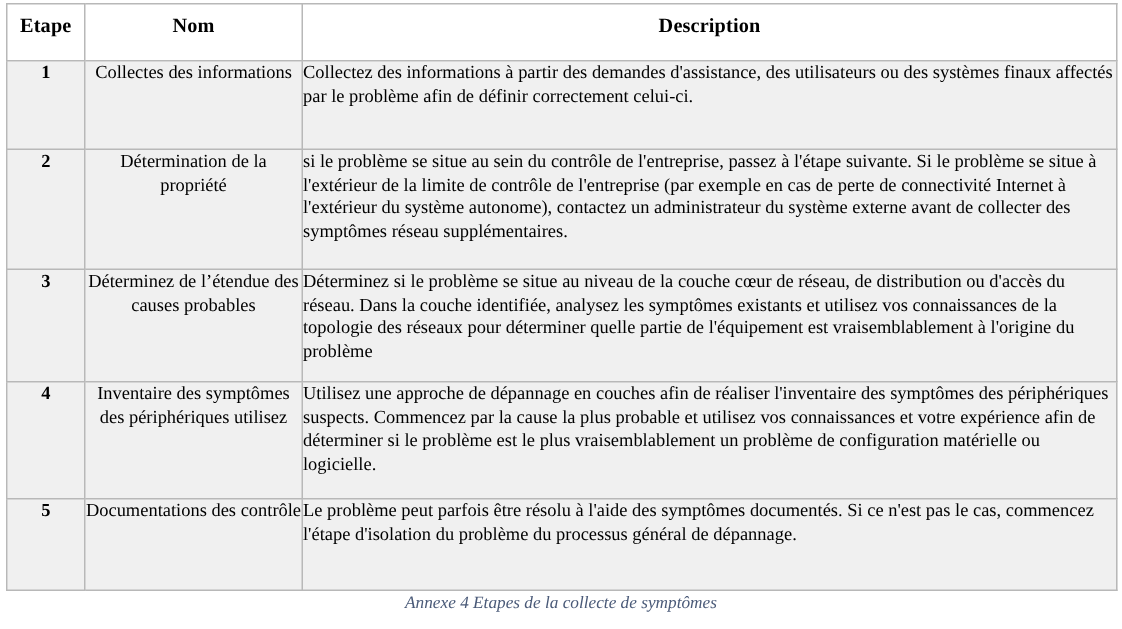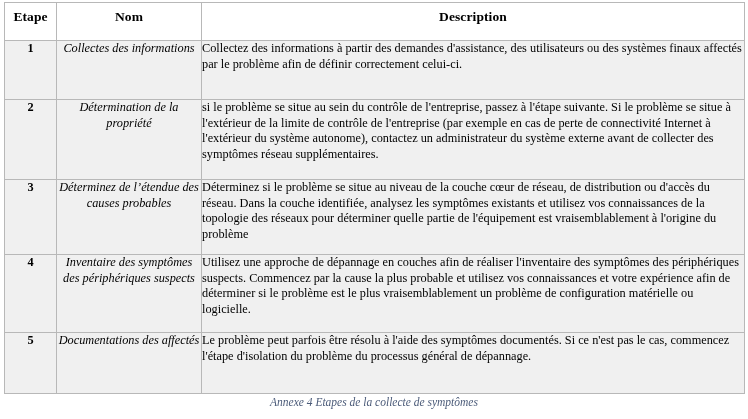--- a/index.html
+++ b/index.html
@@ -71,21 +71,20 @@
     text-align: center;
     font-weight: bold;
     font-size: 12.5px;
     vertical-align: middle;
   }
 
   td.cell-nom {
     text-align: center;
     vertical-align: middle;
     padding: 4px 7px;
-    font-style: italic;
   }
 
   td.cell-desc {
     text-align: left;
     vertical-align: top;
     padding: 7px 9px 7px 8px;
     font-family: Liberation Serif, serif;
   }
 
   tr.r1 td { height: 58px; }
@@ -136,26 +135,26 @@
           <td class="cell-nom">Détermination de la propriété</td>
           <td class="cell-desc">si le problème se situe au sein du contrôle de l'entreprise, passez à l'étape suivante. Si le problème se situe à l'extérieur de la limite de contrôle de l'entreprise (par exemple en cas de perte de connectivité Internet à l'extérieur du système autonome), contactez un administrateur du système externe avant de collecter des symptômes réseau supplémentaires.</td>
         </tr>
         <tr class="r3">
           <td class="cell-etape">3</td>
           <td class="cell-nom">Déterminez de l’étendue des causes probables</td>
           <td class="cell-desc">Déterminez si le problème se situe au niveau de la couche cœur de réseau, de distribution ou d'accès du réseau. Dans la couche identifiée, analysez les symptômes existants et utilisez vos connaissances de la topologie des réseaux pour déterminer quelle partie de l'équipement est vraisemblablement à l'origine du problème</td>
         </tr>
         <tr class="r4">
           <td class="cell-etape">4</td>
-          <td class="cell-nom">Inventaire des symptômes des périphériques suspects</td>
+          <td class="cell-nom">Inventaire des symptômes des périphériques utilisez</td>
           <td class="cell-desc">Utilisez une approche de dépannage en couches afin de réaliser l'inventaire des symptômes des périphériques suspects. Commencez par la cause la plus probable et utilisez vos connaissances et votre expérience afin de déterminer si le problème est le plus vraisemblablement un problème de configuration matérielle ou logicielle.</td>
         </tr>
         <tr class="r5">
           <td class="cell-etape">5</td>
-          <td class="cell-nom">Documentations des affectés</td>
+          <td class="cell-nom">Documentations des contrôle</td>
           <td class="cell-desc">Le problème peut parfois être résolu à l'aide des symptômes documentés. Si ce n'est pas le cas, commencez l'étape d'isolation du problème du processus général de dépannage.</td>
         </tr>
       </tbody>
     </table>
   </div>
 
   <div class="caption">Annexe 4 Etapes de la collecte de symptômes</div>
 
 </div>
 

